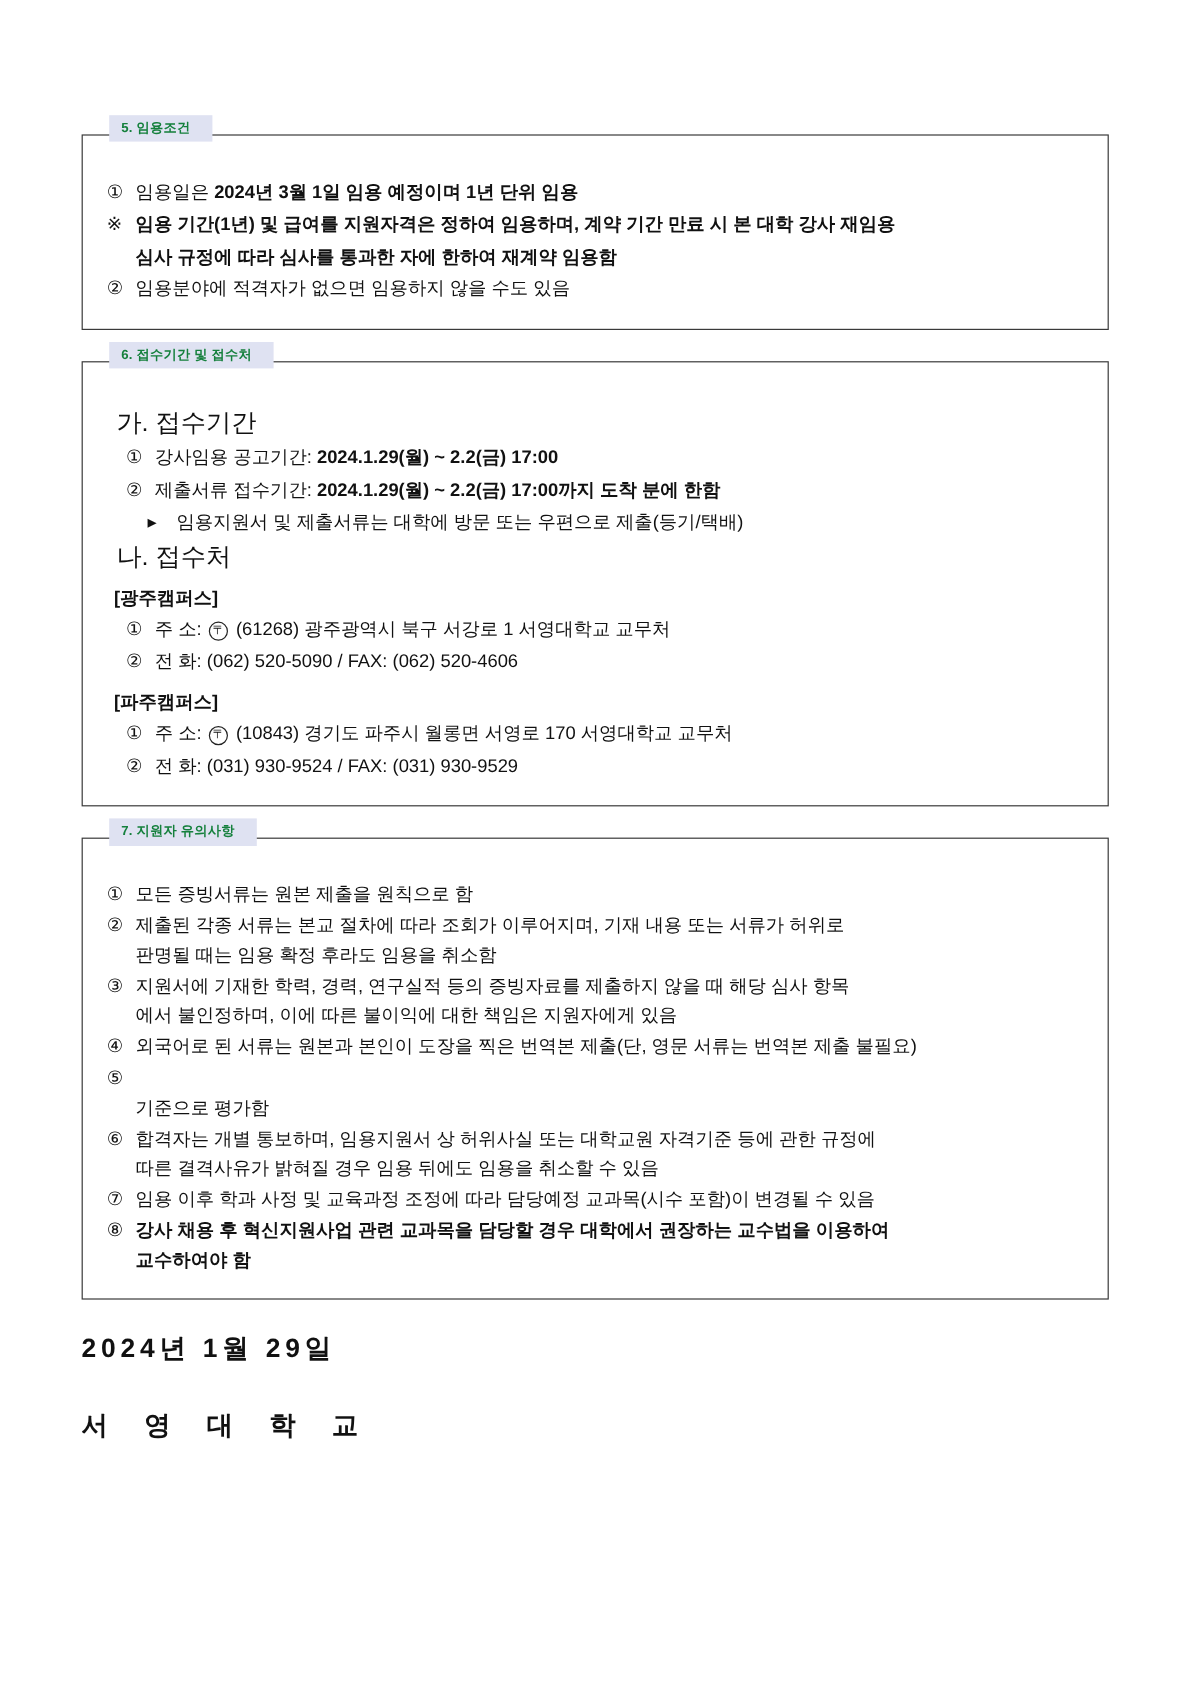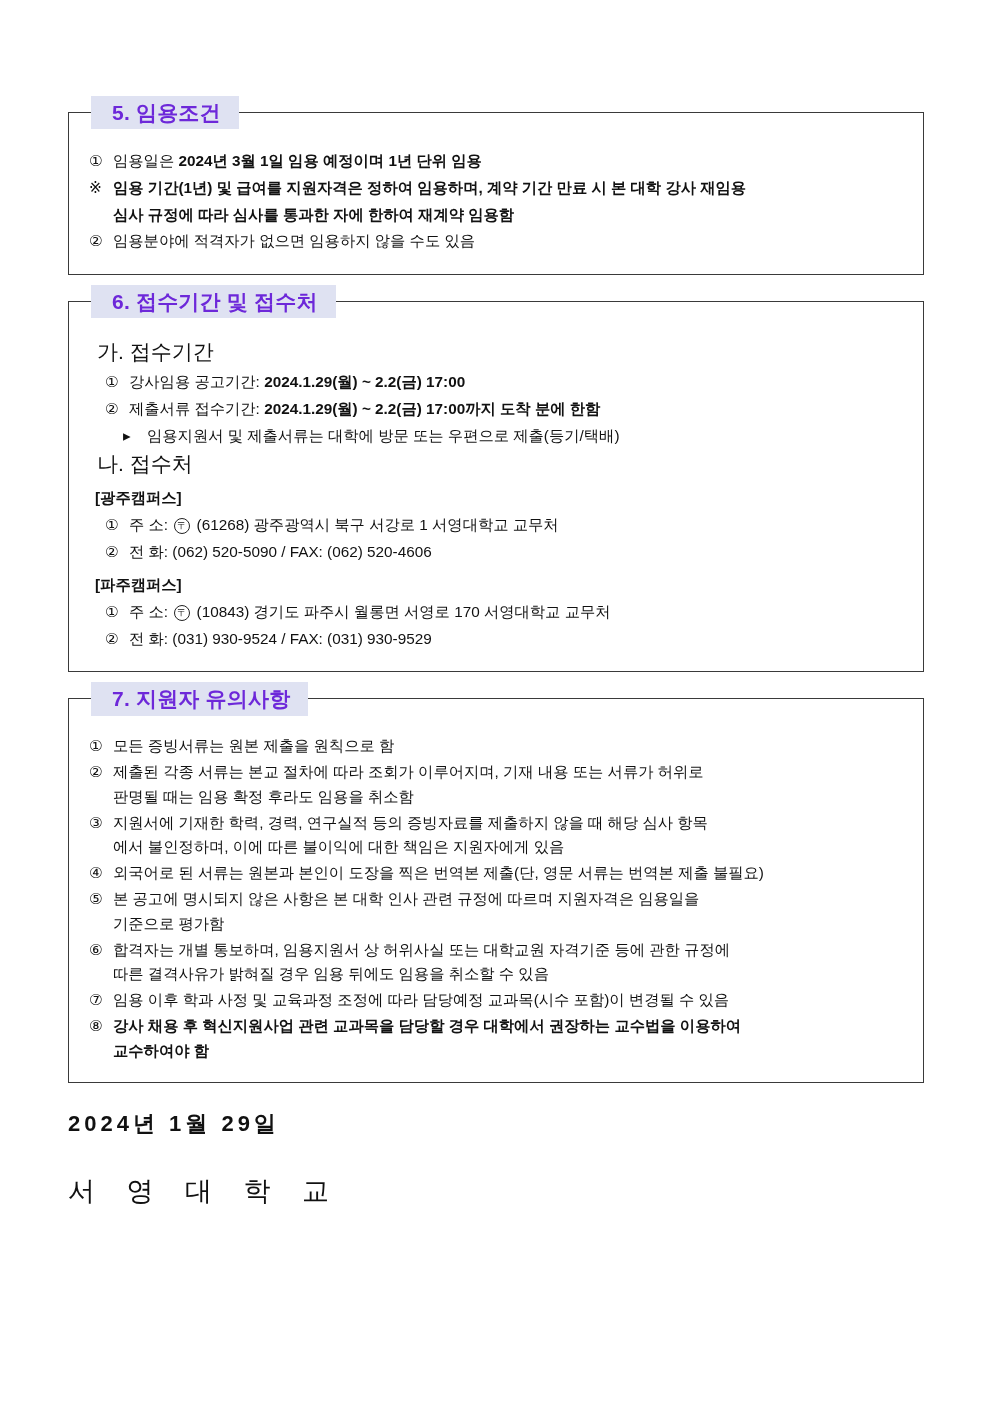--- a/index.html
+++ b/index.html
@@ -27,25 +27,25 @@
     position: relative;
     border: 1.5px solid #3a3a3a;
     box-sizing: border-box;
     margin-bottom: 26px;
   }
   .section-title {
     position: absolute;
     top: -17px;
     left: 22px;
     background: #dfe2f2;
-    padding: 5px 18px 5px 21px;
-    font-size: 21px;
+    padding: 5px 18px 5px 10px;
+    font-size: 11px;
     font-weight: bold;
     letter-spacing: 0.2px;
-    color: #6d28d9;
+    color: #15803d;
     line-height: 1.1;
   }
   .section-body {
     padding: 34px 20px 18px 20px;
   }
 
   
   .row {
     display: flex;
     align-items: flex-start;
@@ -96,22 +96,22 @@
     margin-top: 26px;
     text-align: left;
   }
   .footer-date {
     font-size: 22px;
     font-weight: bold;
     letter-spacing: 4px;
     margin-bottom: 34px;
   }
   .footer-org {
-    font-size: 27px;
-    font-weight: normal;
+    font-size: 22px;
+    font-weight: bold;
     letter-spacing: 12px;
     margin-top: 12px;
   }
 </style>
 </head>
 <body>
 
 <div class="page">
 
   <div class="section">
@@ -217,21 +217,21 @@
       </div>
 
       <div class="row">
         <span class="marker">④</span>
         <span class="text">외국어로 된 서류는 원본과 본인이 도장을 찍은 번역본 제출(단, 영문 서류는 번역본 제출 불필요)</span>
       </div>
 
       <div class="row">
         <span class="marker">⑤</span>
         <span class="text">
-          <span>본 공고에 명시되지 않은 사항은 본 대학 인사 관련 규정에 따르며 지원자격은 임용일을</span><br>
+          <br>
           <span>기준으로 평가함</span>
         </span>
       </div>
 
       <div class="row">
         <span class="marker">⑥</span>
         <span class="text">
           <span>합격자는 개별 통보하며, 임용지원서 상 허위사실 또는 대학교원 자격기준 등에 관한 규정에</span><br>
           <span>따른 결격사유가 밝혀질 경우 임용 뒤에도 임용을 취소할 수 있음</span>
         </span>

